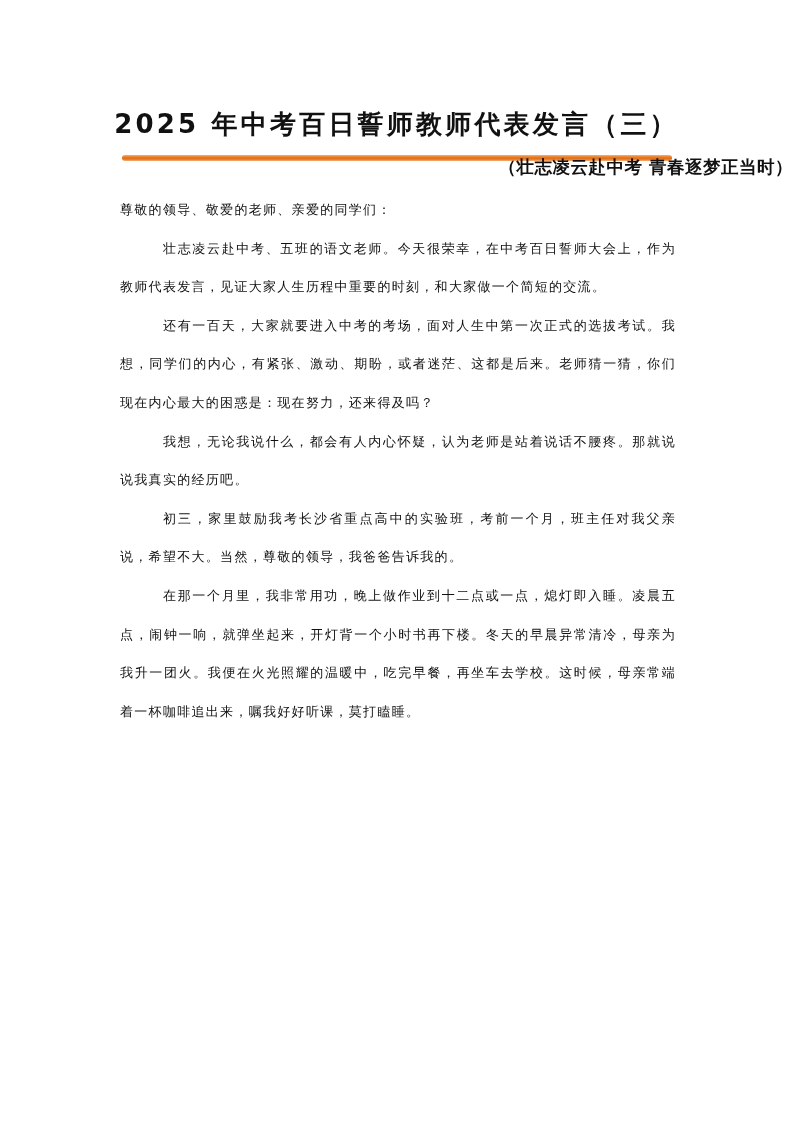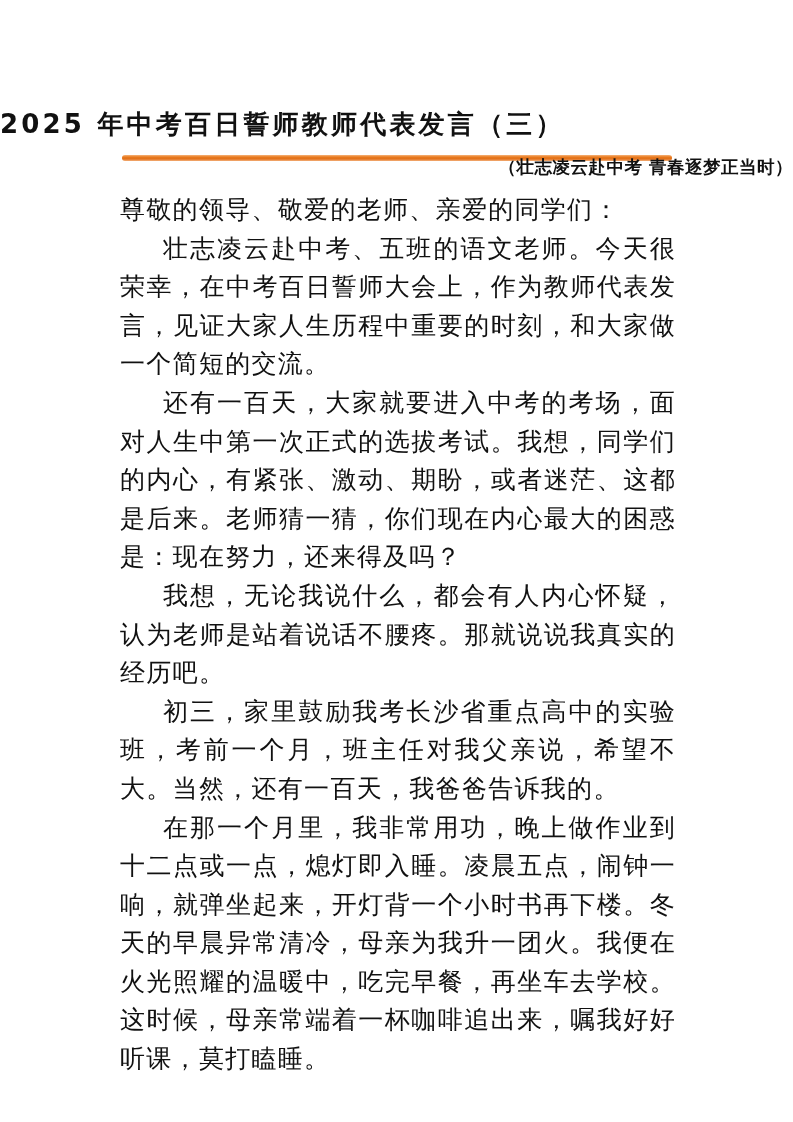--- a/index.html
+++ b/index.html
@@ -20,21 +20,21 @@
       left: 0; top: 0;
       width: 793px;
       height: 1122px;
       background: #ffffff;
     }
     .title {
       position: absolute;
       left: 0;
       width: 793px;
       top: 104px;
-      text-align: left;
+      text-align: center;
       font-size: 26px;
       font-weight: bold;
       letter-spacing: 3.2px;
       line-height: 40px;
       color: #111111;
       white-space: nowrap;
     }
     .rule {
       position: absolute;
       left: 122px;
@@ -59,21 +59,21 @@
     }
     .subtitle span {
       position: relative;
       z-index: 2;
     }
     .body-text {
       position: absolute;
       left: 120px;
       top: 191px;
       width: 556px;
-      font-size: 25px;
+      font-size: 13px;
       line-height: 38.6px;
       color: #111111;
       letter-spacing: 1.3px;
       text-align: justify;
     }
     .body-text p {
       margin: 0;
       padding: 0;
     }
     .body-text p.indent {
@@ -88,16 +88,16 @@
   <div class="rule"></div>
   <div class="subtitle">
     <span>（壮志凌云赴中考 青春逐梦正当时）</span>
   </div>
 
   <div class="body-text">
     <p>尊敬的领导、敬爱的老师、亲爱的同学们：</p>
     <p class="indent">壮志凌云赴中考、五班的语文老师。今天很荣幸，在中考百日誓师大会上，作为教师代表发言，见证大家人生历程中重要的时刻，和大家做一个简短的交流。</p>
     <p class="indent">还有一百天，大家就要进入中考的考场，面对人生中第一次正式的选拔考试。我想，同学们的内心，有紧张、激动、期盼，或者迷茫、这都是后来。老师猜一猜，你们现在内心最大的困惑是：现在努力，还来得及吗？</p>
     <p class="indent">我想，无论我说什么，都会有人内心怀疑，认为老师是站着说话不腰疼。那就说说我真实的经历吧。</p>
-    <p class="indent">初三，家里鼓励我考长沙省重点高中的实验班，考前一个月，班主任对我父亲说，希望不大。当然，还有一百天，我爸爸告诉我的。</p>
+    <p class="indent">初三，家里鼓励我考长沙省重点高中的实验班，考前一个月，班主任对我父亲说，希望不大。当然，尊敬的领导，我爸爸告诉我的。</p>
     <p class="indent">在那一个月里，我非常用功，晚上做作业到十二点或一点，熄灯即入睡。凌晨五点，闹钟一响，就弹坐起来，开灯背一个小时书再下楼。冬天的早晨异常清冷，母亲为我升一团火。我便在火光照耀的温暖中，吃完早餐，再坐车去学校。这时候，母亲常端着一杯咖啡追出来，嘱我好好听课，莫打瞌睡。</p>
   </div>
 </div>
 
 </body></html>

